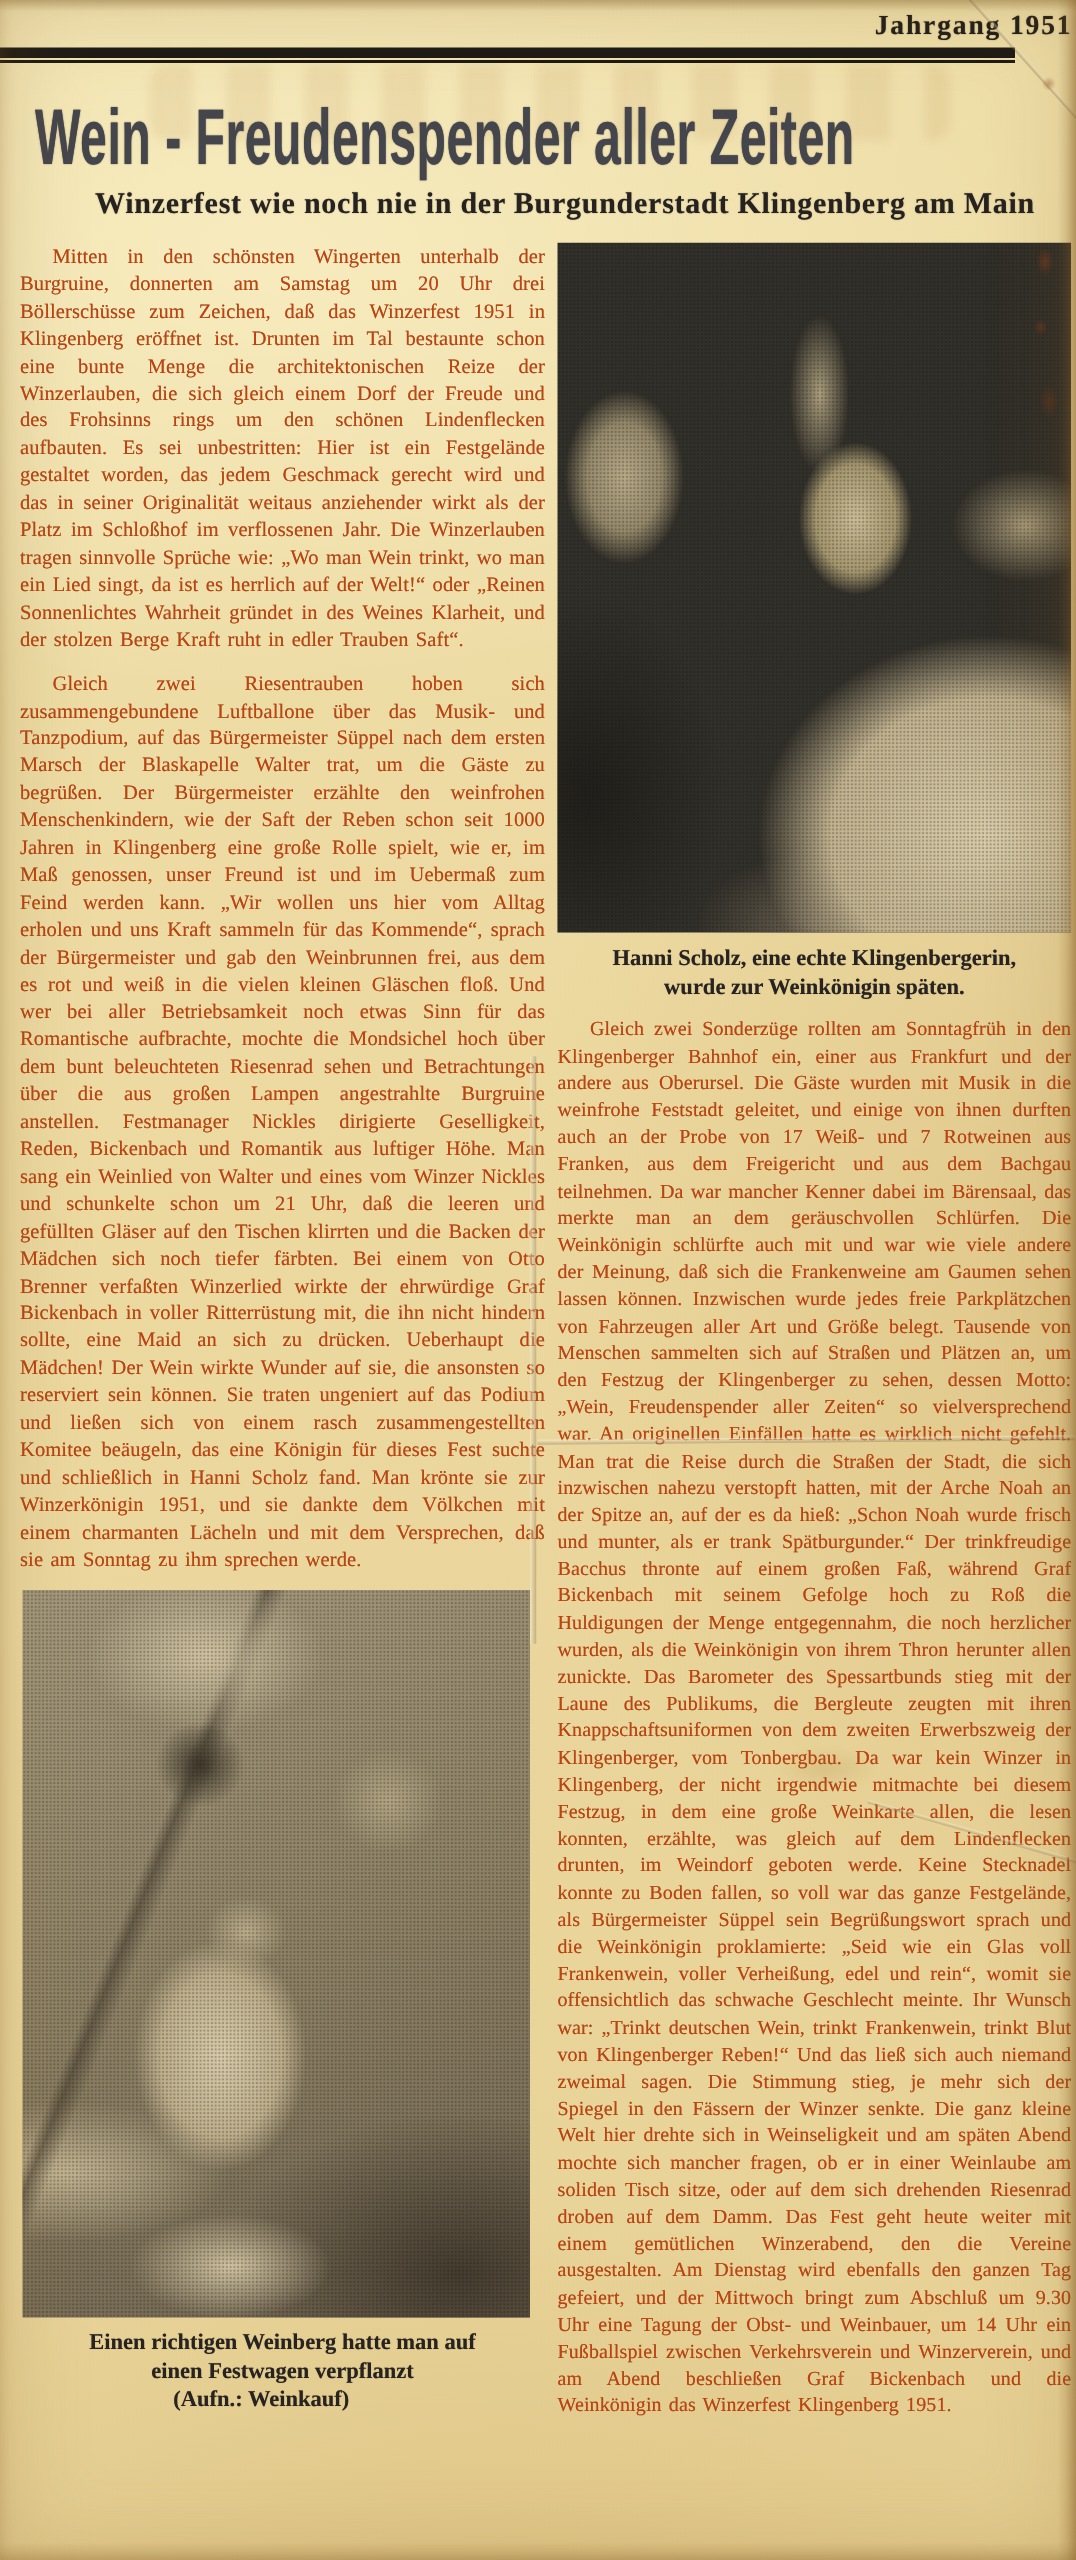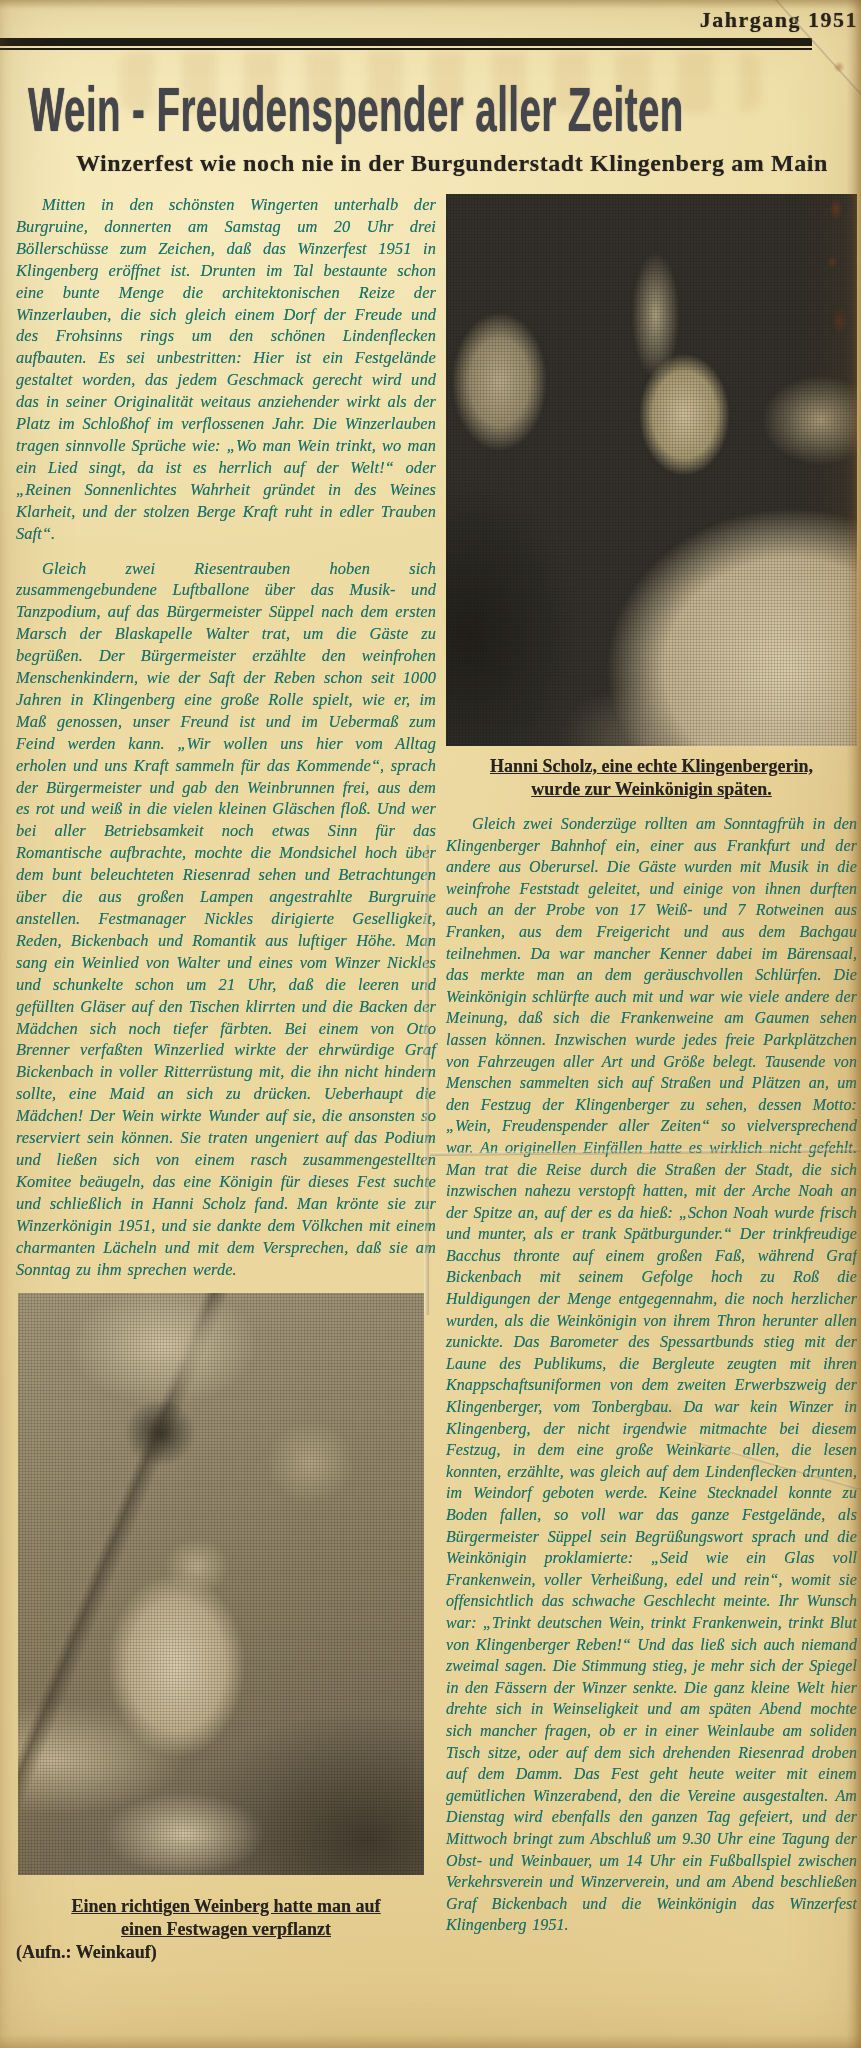--- a/index.html
+++ b/index.html
@@ -44,21 +44,21 @@
     text-shadow:0 0 1px rgba(38,34,32,.5);padding-left:37px;}
 
   
   .columns{position:absolute;top:194px;left:16px;width:841px;height:1854px;overflow:hidden;
     display:flex;gap:10px;z-index:3;}
   .col{box-sizing:border-box;}
   .col-left{width:420px;}
   .col-right{width:411px;}
   .col p{margin:0 0 13px 0;text-align:justify;text-indent:26px;
     font-size:16.4px;line-height:21.9px;letter-spacing:.1px;word-spacing:1.6px;
-    color:#0f766e;text-shadow:0 0 .5px rgba(44,40,36,.45);font-style:italic;}
+    color:#c2410c;text-shadow:0 0 .5px rgba(44,40,36,.45);}
   .col-right p{font-size:16px;line-height:21.6px;}
 
   
   .photo{position:relative;overflow:hidden;}
   .photo::after{content:"";position:absolute;inset:0;opacity:.5;
     background-image:radial-gradient(rgba(22,17,11,.55) .7px, rgba(0,0,0,0) 1.25px);
     background-size:3px 3px;}
   .photo-weinkoenigin{width:100%;height:552px;
     background:
       radial-gradient(ellipse 66px 96px at 13% 34%, #b7aa89 0%, #95896b 45%, rgba(50,48,42,0) 72%),
@@ -77,25 +77,25 @@
       radial-gradient(ellipse 62px 58px at 72% 29%, #b2a583 0%, rgba(0,0,0,0) 70%),
       radial-gradient(ellipse 46px 40px at 44% 47%, #bcae8c 0%, rgba(0,0,0,0) 70%),
       radial-gradient(ellipse 88px 118px at 39% 64%, #d7cbaa 0%, #bfb08d 55%, rgba(0,0,0,0) 78%),
       radial-gradient(ellipse 108px 56px at 41% 93%, #d0c3a1 0%, rgba(0,0,0,0) 74%),
       radial-gradient(ellipse 250px 170px at 86% 94%, #443c2f 0%, rgba(0,0,0,0) 76%),
       radial-gradient(ellipse 190px 80px at 8% 80%, #c4b694 0%, rgba(0,0,0,0) 70%),
       linear-gradient(160deg,#a59a7e 0%,#8e8266 50%,#6f6450 100%);}
 
   figure{margin:0;}
   .figure-left{margin-top:8px;}
-  figcaption{margin-top:20px;text-align:center;
+  figcaption{margin-top:8px;text-align:center;
     font:bold 18px/23px "Liberation Serif",serif;color:#272320;
     text-shadow:0 0 .6px rgba(39,35,32,.5);}
-  .caption-line{display:block;text-decoration:underline;}
-  .credit{display:block;text-align:left;padding-right:34px;}
+  .caption-line{display:block;}
+  .credit{display:block;text-align:center;padding-right:34px;}
   .figure-right figcaption{margin-top:9px;margin-bottom:12px;}
 
   
   .seam-v{position:absolute;left:424px;top:845px;width:5px;height:470px;z-index:4;pointer-events:none;
     background:linear-gradient(to right, rgba(250,244,220,.5), rgba(96,72,36,.28));}
   .crease-h{position:absolute;left:430px;top:1150px;width:430px;height:4px;z-index:4;pointer-events:none;
     transform:rotate(-.5deg);
     background:linear-gradient(rgba(252,246,224,.55), rgba(104,80,40,.3));}
   .crease-tr{position:absolute;left:770px;top:-10px;width:210px;height:3px;z-index:4;pointer-events:none;
     transform:rotate(48deg);transform-origin:left top;

